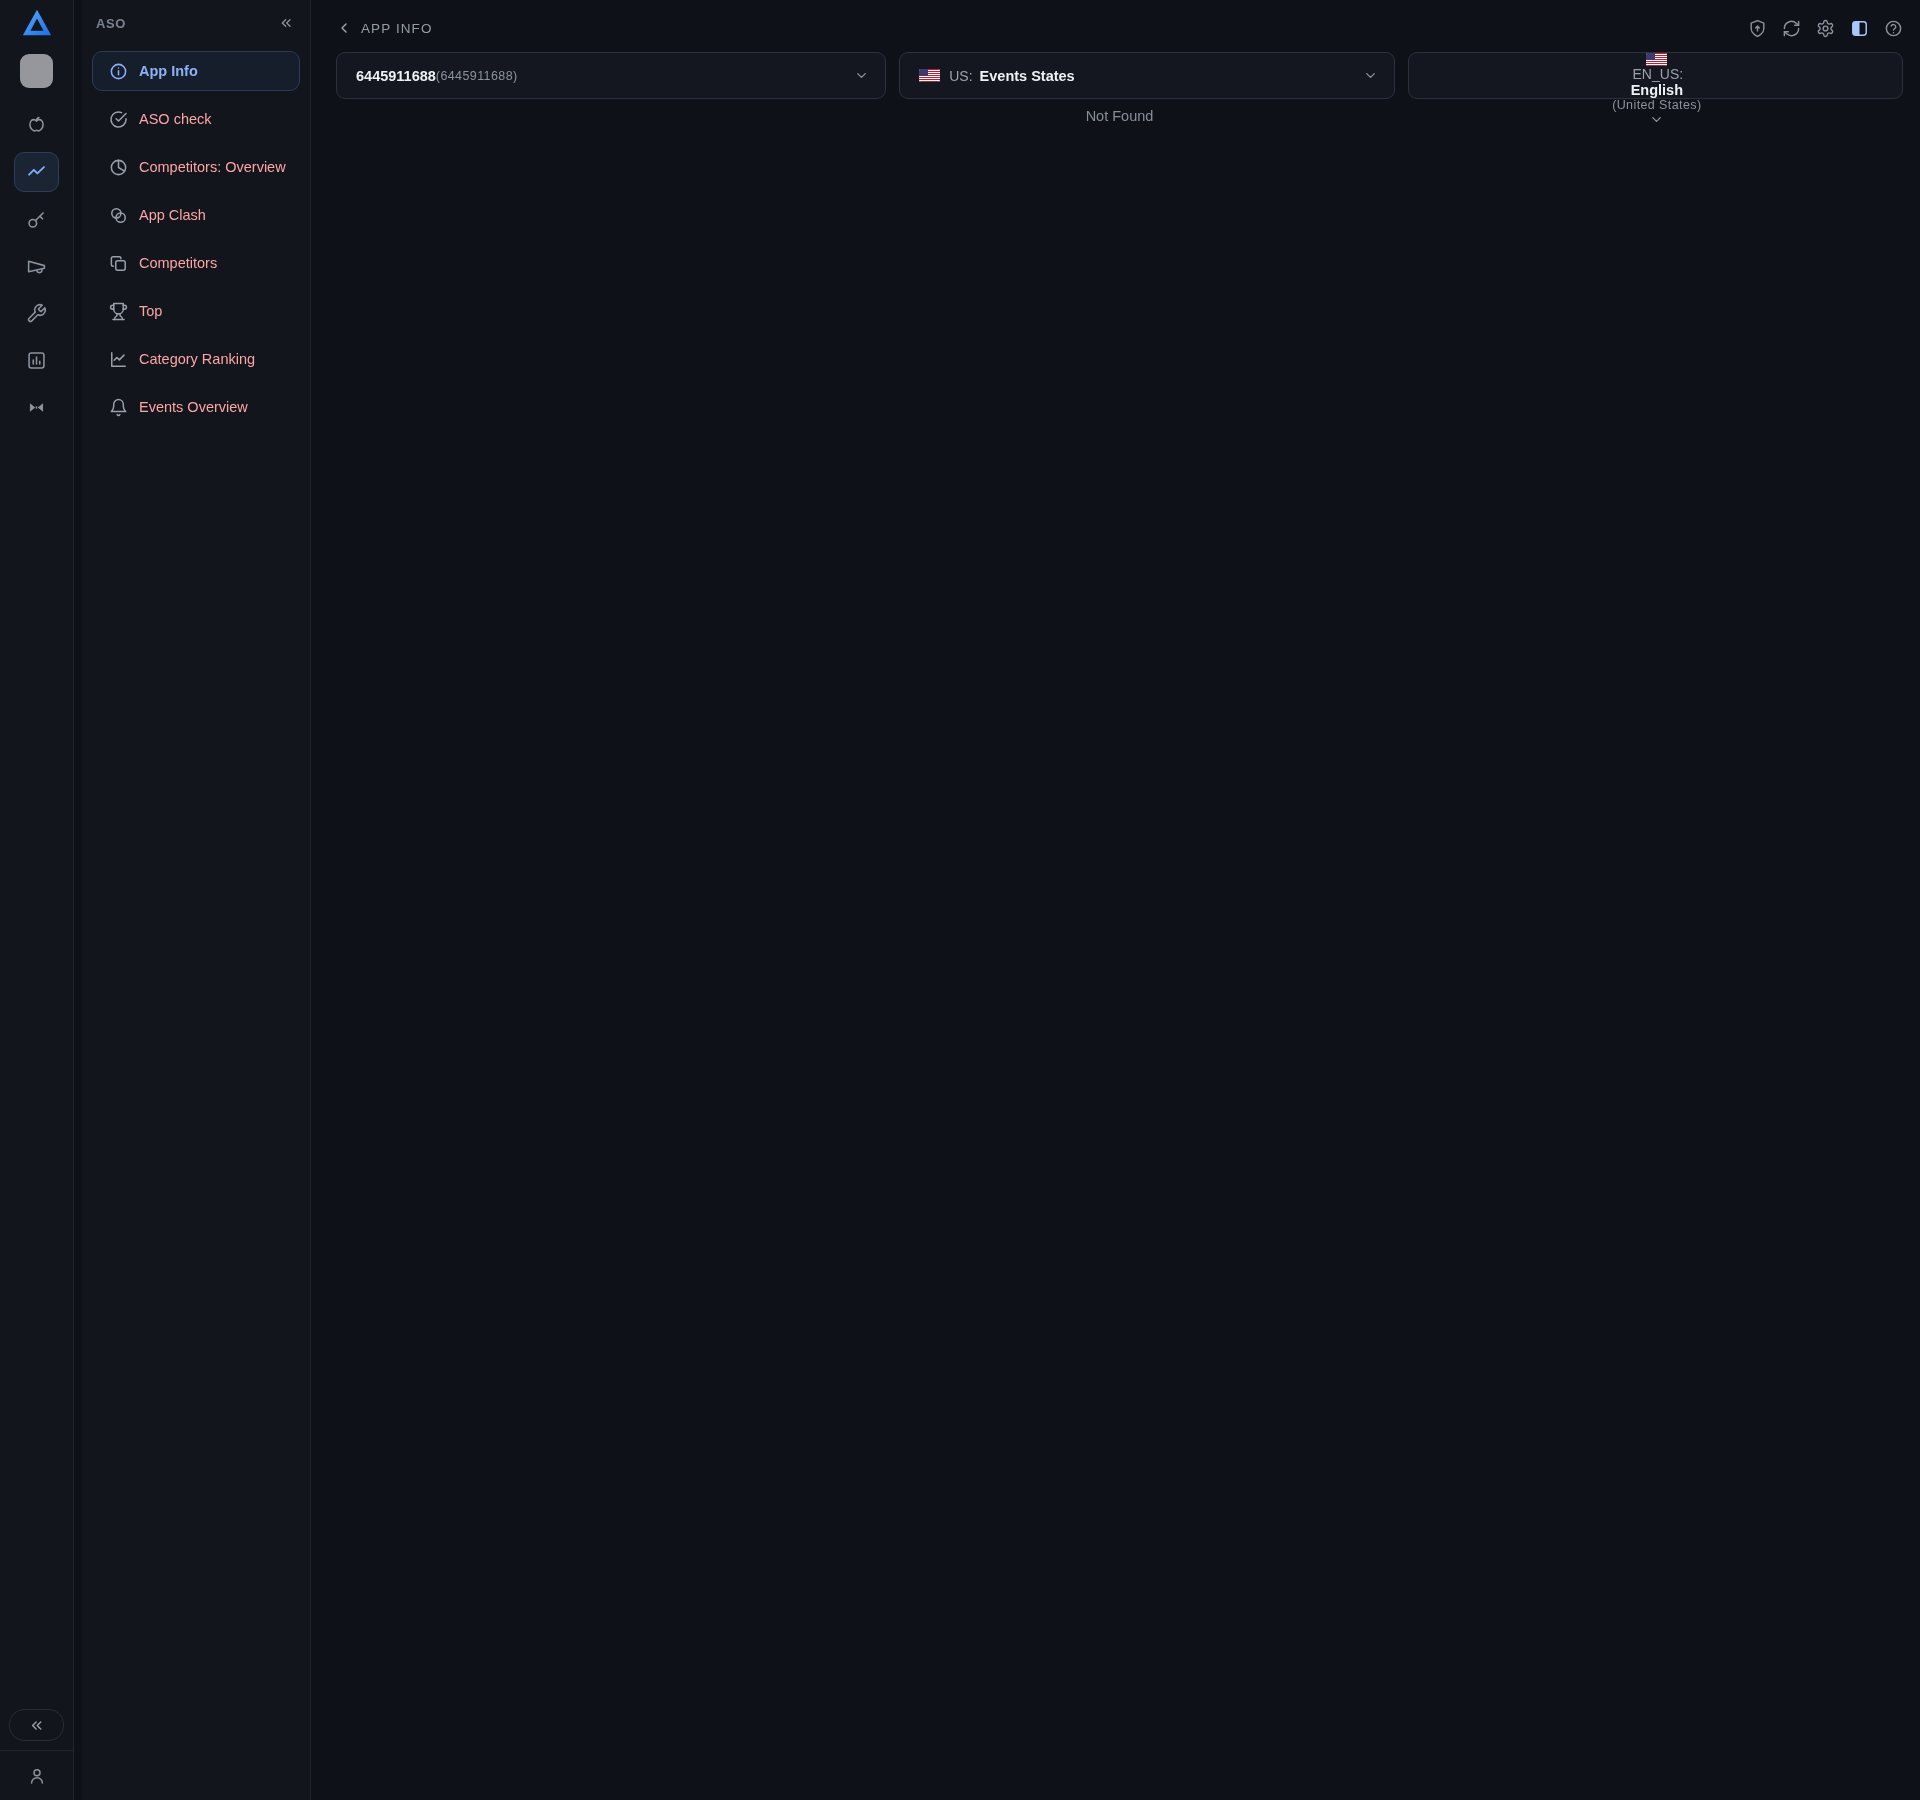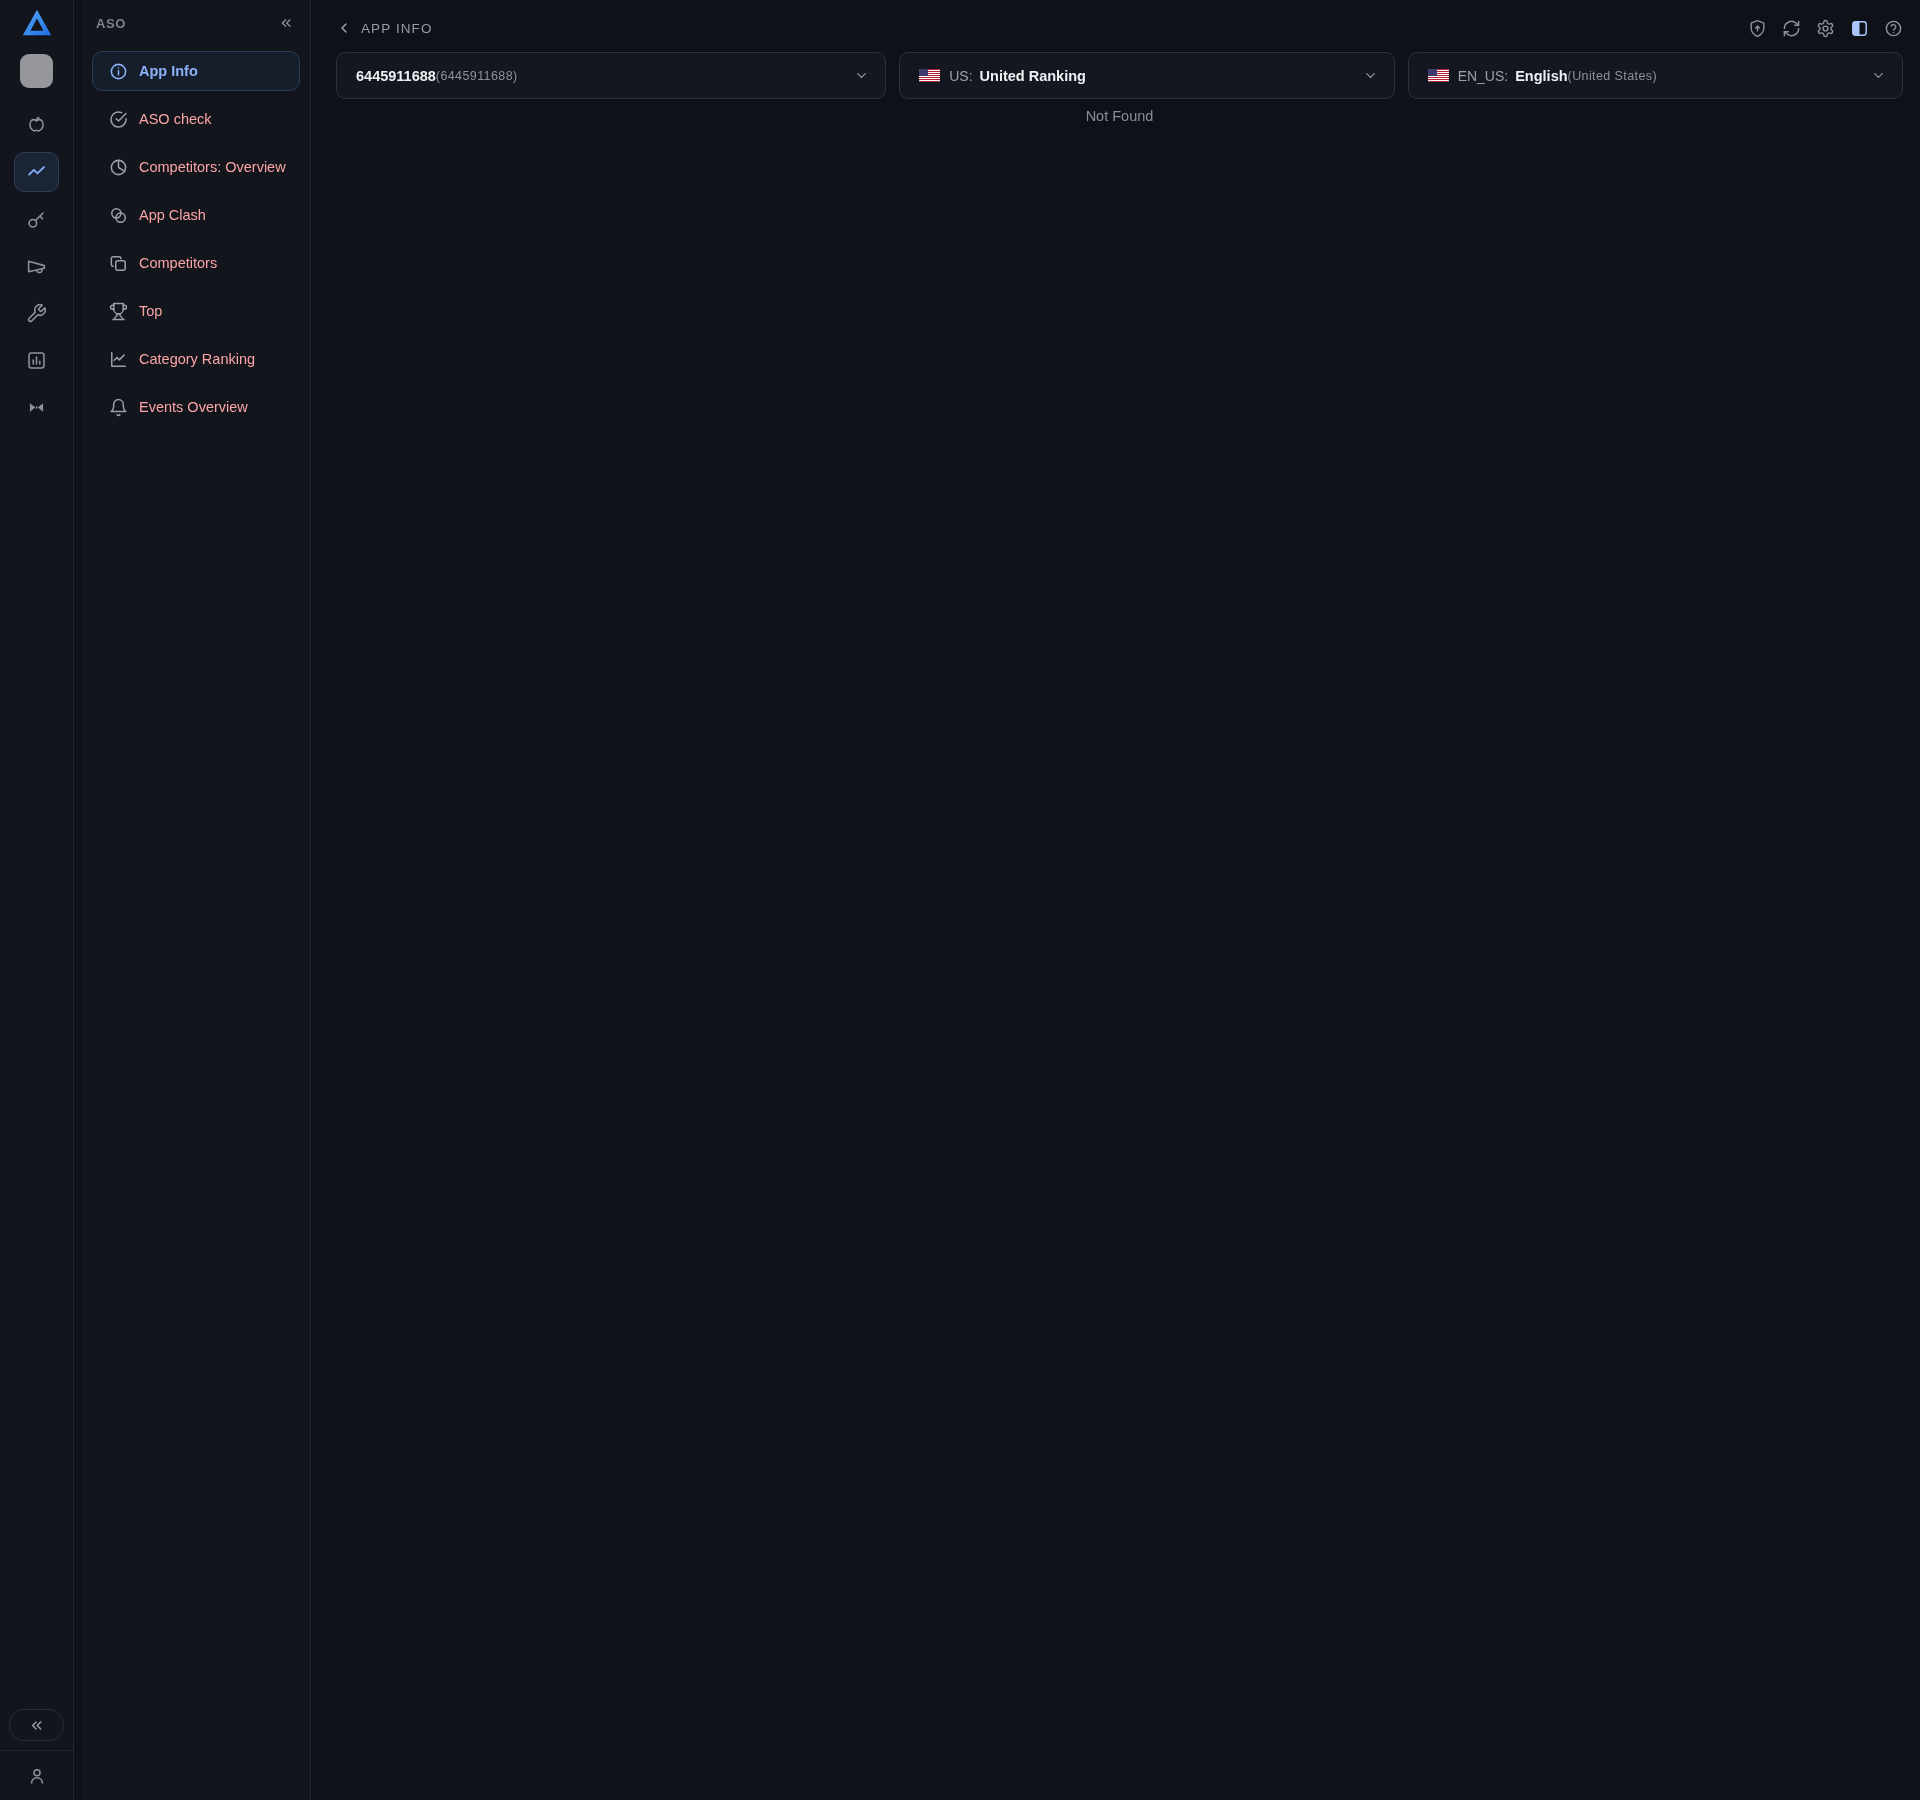--- a/index.html
+++ b/index.html
@@ -80,21 +80,21 @@
     padding:0 16px 0 19px;
   }
   .select .grow{flex:1;}
   .sel-main{font-size:14.5px;font-weight:700;color:#eef1f4;}
   .sel-sub{font-size:12.5px;color:#8b929c;letter-spacing:.4px;}
   .sel-prefix{font-size:14px;color:#9aa1ab;margin:0 7px 0 9px;}
   .sel-chevron{color:#8a919c;display:flex;}
   .flagbox{width:21px;height:13px;border-radius:2px;overflow:hidden;display:inline-flex;flex:none;}
   .w-app{width:561px;text-align:center;}
   .w-country{width:505px;}
-  .w-locale{width:505px;}
+  .w-locale{width:505px;flex-direction:column;}
 
   .empty-state{
     margin-top:9px;text-align:center;font-size:14.5px;color:#878e98;
   }
 </style>
 </head>
 <body>
 
 <div class="app">
 
@@ -344,21 +344,21 @@
                 <rect y="4" width="21" height="1"></rect>
                 <rect y="6" width="21" height="1"></rect>
                 <rect y="8" width="21" height="1"></rect>
                 <rect y="10" width="21" height="1"></rect>
                 <rect y="12" width="21" height="1"></rect>
               </g>
             <rect width="9" height="7" fill="#3c3b6e"></rect>
           </svg>
         </span>
         <span class="sel-prefix">US:</span>
-        <span class="sel-main">United Ranking</span>
+        <span class="sel-main">Events States</span>
         <span class="grow"></span>
         <span class="sel-chevron">
           <svg viewBox="0 0 24 24" width="15" height="15" fill="none" stroke="currentColor" stroke-width="2.2" stroke-linecap="round" stroke-linejoin="round">
               <path d="m6 9 6 6 6-6"></path>
             </svg>
         </span>
       </div>
 
       <div class="select w-locale">
         <span class="flagbox">

